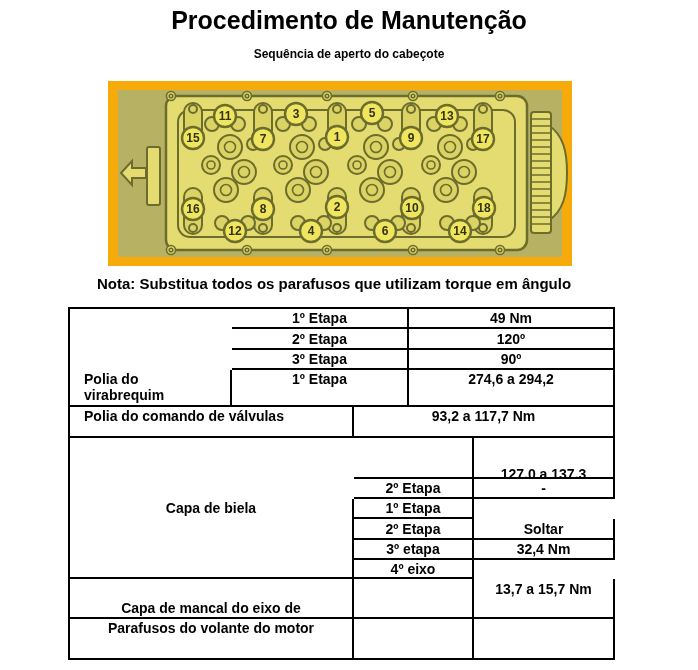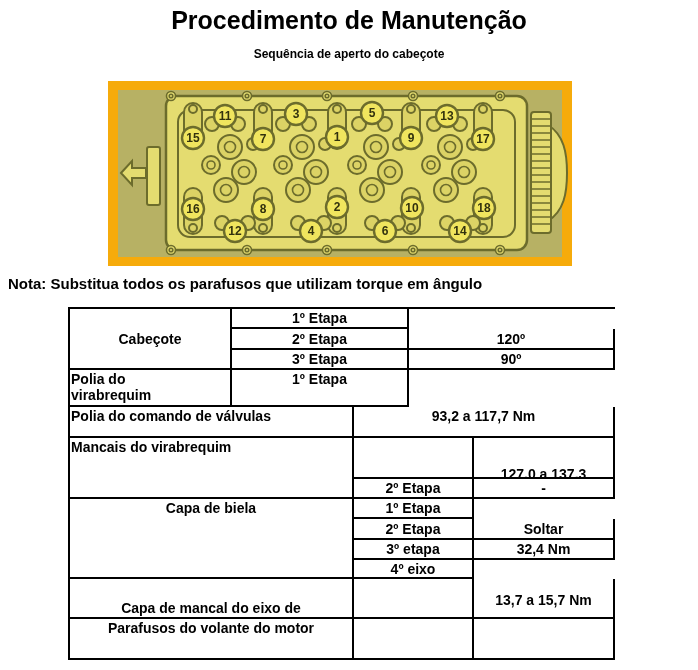--- a/index.html
+++ b/index.html
@@ -2,35 +2,35 @@
 <html style="--frame: #F6AB0B; --panel: #B7B164; --head: #E4DC70; --head2: #DCD365; --line: #6C6C2C; --bolt: #F0E55E; --numtext: #32320E;"><head>
 <meta charset="utf-8">
 <style>
   html,body{margin:0;padding:0;background:#fff;}
   .page{position:relative;width:698px;height:670px;background:#fff;overflow:hidden;
         font-family:"Liberation Sans",sans-serif;color:#000;}
   .title{position:absolute;left:0;top:6px;width:698px;text-align:center;
          font-size:25px;font-weight:bold;letter-spacing:0px;}
   .subtitle{position:absolute;left:0;top:47px;width:698px;text-align:center;
             font-size:12px;font-weight:bold;}
-  .note{position:absolute;left:0;top:275px;width:668px;text-align:left;
-        font-size:15px;font-weight:bold;margin-left:8px;}
+  .note{position:absolute;left:0;top:275px;width:668px;text-align:center;
+        font-size:15px;font-weight:bold;}
   .diagram{position:absolute;left:108px;top:81px;width:464px;height:185px;}
 
   
   .ttable{position:absolute;left:68px;top:307px;display:grid;
           grid-template-columns:162px 122px 55px 65px 141px;
           grid-template-rows:20px 21px 20px 37px 31px 41px 20px 20px 21px 20px 19px 40px 41px;
           border-top:2px solid #000;border-left:2px solid #000;background:#fff;}
   .c{border-right:2px solid #000;border-bottom:2px solid #000;box-sizing:border-box;
      display:flex;align-items:center;justify-content:center;text-align:center;
      font-size:14px;font-weight:bold;line-height:16px;overflow:hidden;}
-  .c.left{justify-content:flex-start;text-align:left;padding-left:1px;}
+  .c.left{justify-content:flex-start;text-align:left;padding-left:14px;}
   .c.top{align-items:flex-start;padding-top:1px;}
-  .c.bottom{align-items:flex-end;padding-bottom:9px;}
+  .c.bottom{align-items:flex-end;padding-bottom:20px;}
   .wrap90 span{display:inline-block;max-width:92px;}
   .wrap100 span{display:inline-block;max-width:102px;margin-top:48px;}
   .wrap230 span{display:inline-block;max-width:232px;margin-top:35px;}
 
   svg text{font-family:"Liberation Sans",sans-serif;font-weight:bold;}
 </style>
 </head>
 <body>
 
 <div class="page">
@@ -235,56 +235,56 @@
           <circle cx="352" cy="150" r="11" fill="var(--bolt)" stroke="var(--line)" stroke-width="2.4"></circle>
           <text x="352" y="154">14</text>
         </g>
     </g>
   </svg>
 
   <div class="note">Nota: Substitua todos os parafusos que utilizam torque em ângulo</div>
 
   <div class="ttable">
 
-    <div class="c" style="grid-area:1/1/4/2">
-        <span>Cabeçote</span>
-      </div>
     <div class="c" style="grid-area:1/2/2/4">
         <span>1º Etapa</span>
       </div>
+    <div class="c" style="grid-area:1/4/2/6">
+        <span>49 Nm</span>
+      </div>
     <div class="c" style="grid-area:2/2/3/4">
         <span>2º Etapa</span>
       </div>
     <div class="c" style="grid-area:2/4/3/6">
         <span>120º</span>
       </div>
     <div class="c" style="grid-area:3/2/4/4">
         <span>3º Etapa</span>
       </div>
     <div class="c" style="grid-area:3/4/4/6">
         <span>90º</span>
       </div>
 
     <div class="c left top wrap90" style="grid-area:4/1/5/2">
         <span>Polia do virabrequim</span>
       </div>
     <div class="c top" style="grid-area:4/2/5/4">
         <span>1º Etapa</span>
       </div>
+    <div class="c top" style="grid-area:4/4/5/6">
+        <span>274,6 a 294,2</span>
+      </div>
 
     <div class="c left top" style="grid-area:5/1/6/3">
         <span>Polia do comando de válvulas</span>
       </div>
     <div class="c top" style="grid-area:5/3/6/6">
         <span>93,2 a 117,7 Nm</span>
       </div>
 
-    <div class="c left top" style="grid-area:6/1/8/3">
-        <span>Mancais do virabrequim</span>
-      </div>
     <div class="c" style="grid-area:6/3/7/5">
         <span></span>
       </div>
     <div class="c wrap100" style="grid-area:6/5/7/6">
         <span>127,0 a 137,3 Nm</span>
       </div>
     <div class="c" style="grid-area:7/3/8/5">
         <span>2º Etapa</span>
       </div>
     <div class="c" style="grid-area:7/5/8/6">

